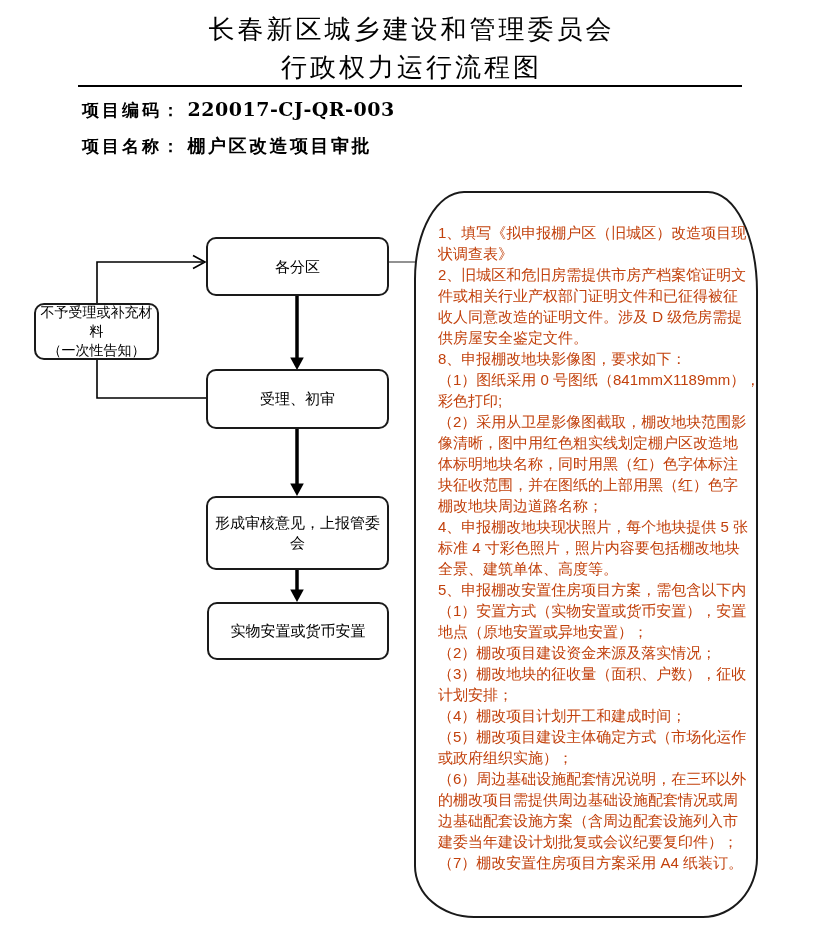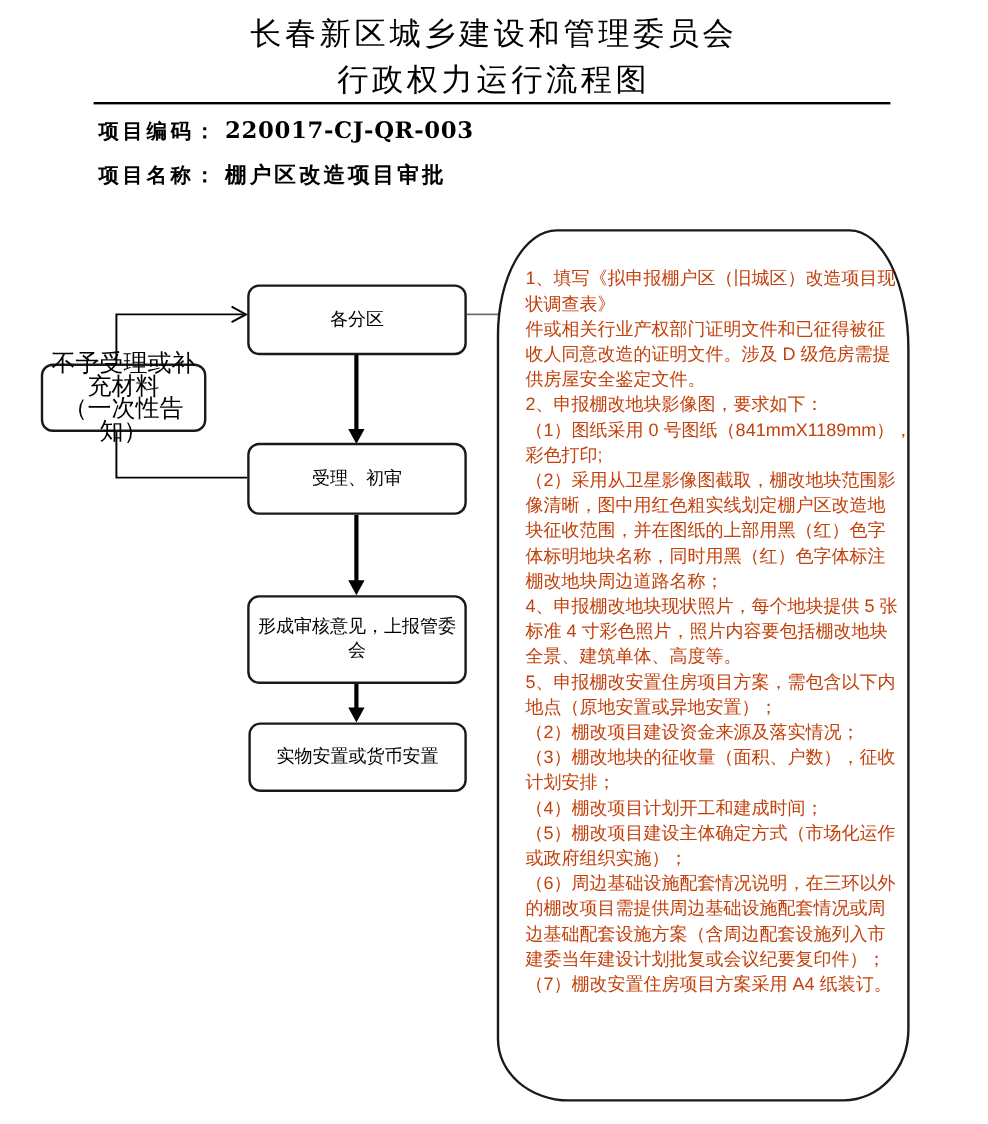--- a/index.html
+++ b/index.html
@@ -21,21 +21,21 @@
   .meta-value{font-size:19px;letter-spacing:0.5px;}
   .meta-value.mv-cn{font-size:18px;letter-spacing:2.5px;margin-top:12px;}
   
   .connectors{position:absolute;left:0;top:0;z-index:1;pointer-events:none;}
   .node{
     position:absolute;z-index:2;background:#fff;border:2px solid #1a1a1a;border-radius:10px;
     display:flex;flex-direction:column;align-items:center;justify-content:center;
     text-align:center;font-size:15px;line-height:20px;box-sizing:border-box;
   }
   #n-districts{left:206px;top:237px;width:183px;height:59px;}
-  #n-reject{left:34px;top:303px;width:138px;height:57px;font-size:20px;line-height:19px;}
+  #n-reject{left:34px;top:303px;width:125px;height:57px;font-size:14px;line-height:19px;}
   #n-accept{left:206px;top:369px;width:183px;height:60px;}
   #n-opinion{left:206px;top:496px;width:183px;height:74px;}
   #n-confirm{left:207px;top:602px;width:182px;height:58px;}
   
   .bigbox{
     position:absolute;z-index:2;left:414px;top:191px;width:344px;height:727px;
     background:#fff;border:2px solid #1a1a1a;box-sizing:border-box;
     border-radius:50px 50px 55px 60px / 88px 100px 60px 52px;
   }
   .req-lines{
@@ -100,35 +100,37 @@
   </div>
 
   <div class="node" id="n-confirm">
     <div>实物安置或货币安置</div>
   </div>
 
   <div class="bigbox">
     <div class="req-lines">
         <div>1、填写《拟申报棚户区（旧城区）改造项目现</div>
         <div>状调查表》</div>
+        <div>2、旧城区和危旧房需提供市房产档案馆证明文</div>
         <div>件或相关行业产权部门证明文件和已征得被征</div>
         <div>收人同意改造的证明文件。涉及 D 级危房需提</div>
         <div>供房屋安全鉴定文件。</div>
-        <div>2、申报棚改地块影像图，要求如下：</div>
+        <div>8、申报棚改地块影像图，要求如下：</div>
         <div>（1）图纸采用 0 号图纸（841mmX1189mm），</div>
         <div>彩色打印;</div>
         <div>（2）采用从卫星影像图截取，棚改地块范围影</div>
         <div>像清晰，图中用红色粗实线划定棚户区改造地</div>
+        <div>体标明地块名称，同时用黑（红）色字体标注</div>
         <div>块征收范围，并在图纸的上部用黑（红）色字</div>
-        <div>体标明地块名称，同时用黑（红）色字体标注</div>
         <div>棚改地块周边道路名称；</div>
         <div>4、申报棚改地块现状照片，每个地块提供 5 张</div>
         <div>标准 4 寸彩色照片，照片内容要包括棚改地块</div>
         <div>全景、建筑单体、高度等。</div>
         <div>5、申报棚改安置住房项目方案，需包含以下内</div>
+        <div>（1）安置方式（实物安置或货币安置），安置</div>
         <div>地点（原地安置或异地安置）；</div>
         <div>（2）棚改项目建设资金来源及落实情况；</div>
         <div>（3）棚改地块的征收量（面积、户数），征收</div>
         <div>计划安排；</div>
         <div>（4）棚改项目计划开工和建成时间；</div>
         <div>（5）棚改项目建设主体确定方式（市场化运作</div>
         <div>或政府组织实施）；</div>
         <div>（6）周边基础设施配套情况说明，在三环以外</div>
         <div>的棚改项目需提供周边基础设施配套情况或周</div>
         <div>边基础配套设施方案（含周边配套设施列入市</div>

